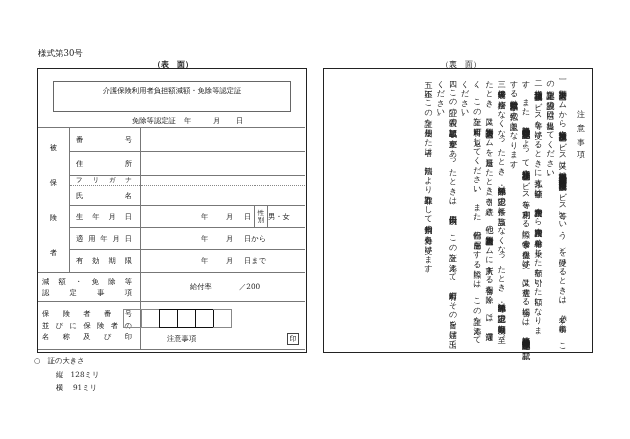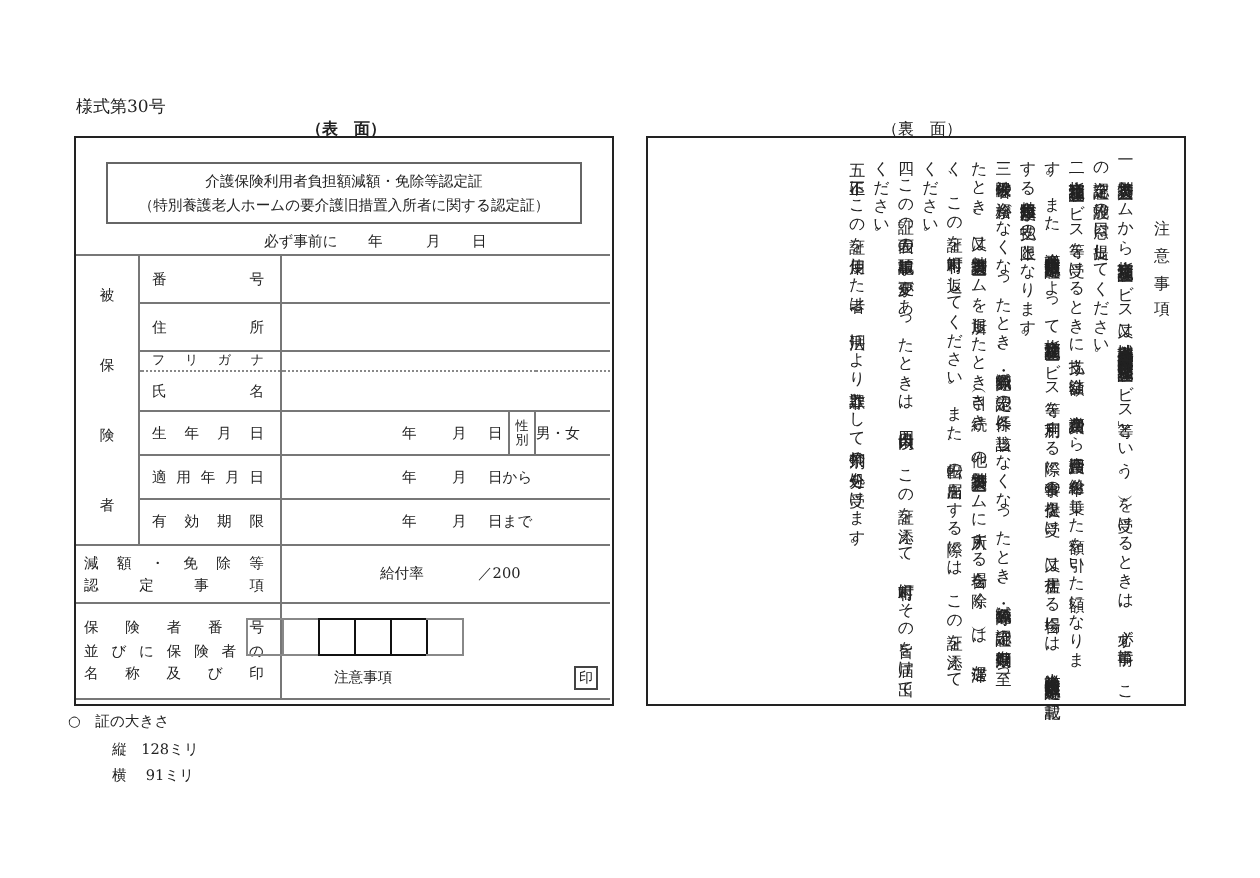--- a/index.html
+++ b/index.html
@@ -52,24 +52,23 @@
 </head>
 <body>
 
 <div class="abs form-label">様式第30号</div>
 <div class="abs side-label front-label">（表　面）</div>
 <div class="abs side-label back-label">（裏　面）</div>
 
 <div class="abs box front">
   <div class="title-box">
     <div>介護保険利用者負担額減額・免除等認定証</div>
-    <div>（特別養護老人ホームの要介護旧措置入所者に関する認定証）</div>
   </div>
   <div class="issue-date">
-    <span style="left:94px">必ず事前に</span>
+    <span style="left:94px">免除等認定証</span>
     <span style="left:146px">年</span>
     <span style="left:175px">月</span>
     <span style="left:198px">日</span>
   </div>
 
   <table class="tbl">
     <tbody>
         <tr style="height:24px">
       <td class="hdr-cell nob-l" rowspan="7">
         <div class="vert-hdr">

